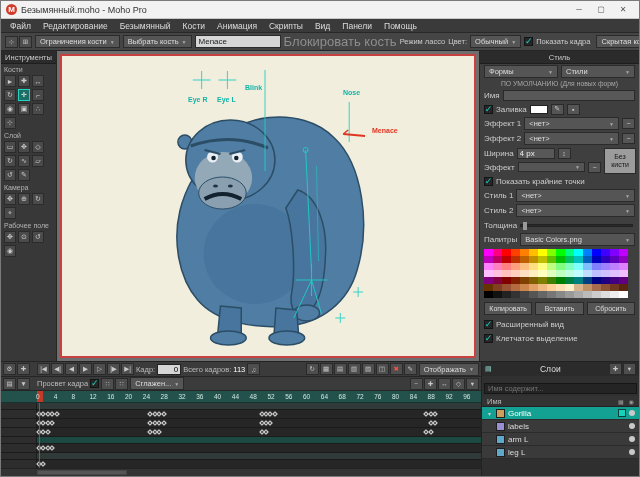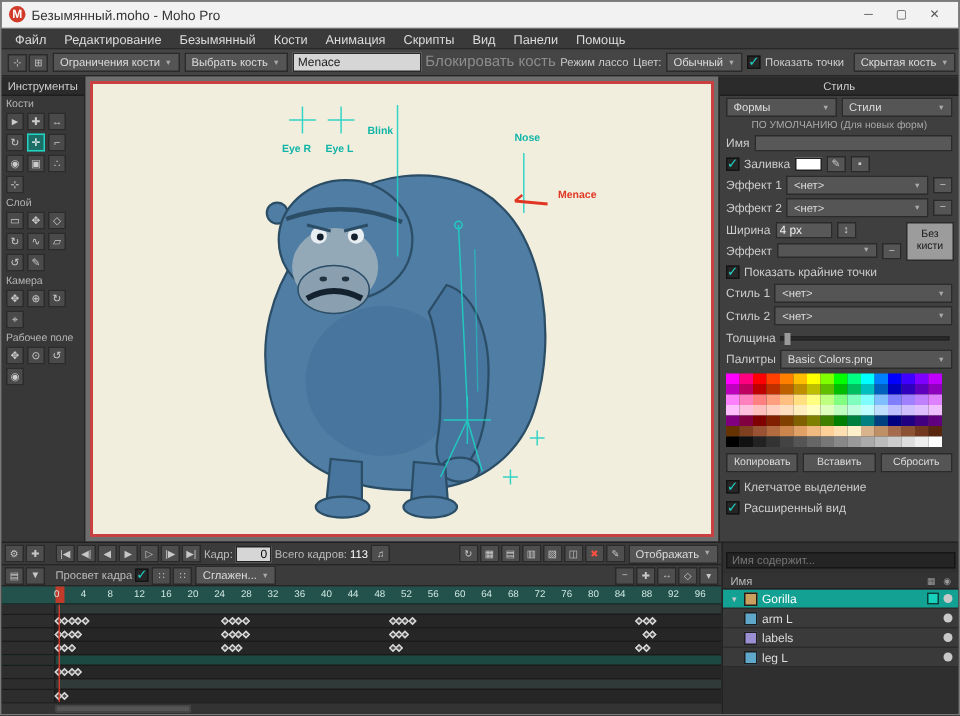--- a/index.html
+++ b/index.html
@@ -17,21 +17,21 @@
 
 .menubar{flex:0 0 14px;background:#3a3a3a;display:flex;align-items:center;padding:0 3px;border-bottom:1px solid #282828}
 .menu-item{font-size:8.5px;color:#ddd;padding:0 6px;white-space:nowrap}
 .toolbar{flex:0 0 18px;background:#454545;display:flex;align-items:center;gap:3px;padding:0 4px;border-bottom:1px solid #262626;overflow:hidden}
 .ibtn{min-width:13px;height:12px;background:#4e4e4e;border:1px solid #2a2a2a;color:#c8c8c8;font-size:6.5px;display:inline-flex;align-items:center;justify-content:center;padding:0 1px;white-space:nowrap}
 .ibtn.red{color:#ff5040}
 .dd{background:#555;border:1px solid #2b2b2b;color:#ddd;font-size:7.5px;padding:1px 4px;display:inline-flex;align-items:center;gap:3px;white-space:nowrap}
 .dd::after{content:"▼";font-size:5px;color:#aaa}
 .dd.grow{flex:1;justify-content:space-between}
 .tb-field{width:86px;height:13px;background:#d6d6d6;border:1px solid #2b2b2b;font-size:8px;padding:0 3px;color:#222}
-.tb-dim{font-size:10px;color:#8d8d8d;white-space:nowrap}
+.tb-dim{font-size:13px;color:#8d8d8d;white-space:nowrap}
 .tb-lbl{font-size:7.5px;color:#ccc;white-space:nowrap}
 .chk{width:9px;height:9px;background:#262626;border:1px solid #141414;display:inline-flex;align-items:center;justify-content:center;flex:0 0 auto}
 .chk.on::after{content:"✓";color:#1fd1c4;font-size:9px;line-height:1}
 .spacer{flex:1}
 .tl-group{display:inline-flex;gap:1px;align-items:center}
 
 
 .main{flex:1;display:flex;min-height:0}
 .panel-hd{flex:0 0 13px;height:13px;background:#2b2b2b;color:#ccc;font-size:7.5px;display:flex;align-items:center;justify-content:center;border-bottom:1px solid #1e1e1e}
 .tools{width:56px;flex:0 0 56px;background:#383838;border-right:1px solid #262626;display:flex;flex-direction:column;overflow:hidden}
@@ -149,21 +149,21 @@
         <span>Выбрать кость</span>
       </span>
     <input class="tb-field" value="Menace" style="">
     <span class="tb-dim">Блокировать кость</span>
     <span class="tb-lbl">Режим лассо</span>
     <span class="tb-lbl">Цвет:</span>
     <span class="dd">
         <span>Обычный</span>
       </span>
     <span class="chk on"></span>
-    <span class="tb-lbl">Показать точки</span>
+    <span class="tb-lbl">Показать кадра</span>
     <span class="spacer"></span>
     <span class="dd">
         <span>Скрытая кость</span>
       </span>
   </div>
 
   <div class="main">
 
     <div class="tools">
       <div class="panel-hd">Инструменты</div>
@@ -465,25 +465,25 @@
           <span class="pal" style="background: rgb(238, 238, 238);"></span>
           <span class="pal" style="background: rgb(255, 255, 255);"></span>
         </div>
       <div class="sp-buttons">
         <span class="btn">Копировать</span>
         <span class="btn">Вставить</span>
         <span class="btn">Сбросить</span>
       </div>
       <div class="sp-row">
         <span class="chk on"></span>
+        <span class="sp-lbl">Расширенный вид</span>
+      </div>
+      <div class="sp-row">
+        <span class="chk on"></span>
         <span class="sp-lbl">Клетчатое выделение</span>
-      </div>
-      <div class="sp-row">
-        <span class="chk on"></span>
-        <span class="sp-lbl">Расширенный вид</span>
       </div>
     </div>
   </div>
 
   <div class="bottom">
 
     <div class="timeline">
       <div class="tl-row tl-row1">
         <span class="tl-gutter">
             <span class="ibtn">⚙</span>
@@ -653,20 +653,28 @@
               <i class="key" style="left: 4.45px;"></i>
             </span>
           </div>
         </div>
       <div class="tl-scroll">
         <span class="handle"></span>
       </div>
     </div>
 
     <div class="layers">
+      <div class="ly-hd">
+        <span class="ly-hd-icon">▤</span>
+        <span class="ly-title">Слои</span>
+        <span class="tl-group">
+            <span class="ibtn">✚</span>
+            <span class="ibtn">▾</span>
+          </span>
+      </div>
       <div class="ly-search">
         <input placeholder="Имя содержит..." style="">
       </div>
       <div class="ly-cols">
         <span>Имя</span>
         <span class="spacer"></span>
         <span class="tl-group">
             <span class="colicon">▦</span>
             <span class="colicon">◉</span>
           </span>
@@ -674,28 +682,28 @@
       <div class="ly-list">
           <div class="layer-row sel">
             <span class="expand">▾</span>
             <span class="licon" style="background: rgb(201, 160, 94);"></span>
             <span class="lname">Gorilla</span>
             <span class="lsw" style="background: rgb(23, 209, 189);"></span>
             <span class="leye"></span>
           </div>
           <div class="layer-row">
             <span class="expand"></span>
+            <span class="licon" style="background: rgb(155, 143, 212);"></span>
+            <span class="lname">labels</span>
+            <span class="leye"></span>
+          </div>
+          <div class="layer-row">
+            <span class="expand"></span>
             <span class="licon" style="background: rgb(95, 168, 201);"></span>
             <span class="lname">arm L</span>
-            <span class="leye"></span>
-          </div>
-          <div class="layer-row">
-            <span class="expand"></span>
-            <span class="licon" style="background: rgb(155, 143, 212);"></span>
-            <span class="lname">labels</span>
             <span class="leye"></span>
           </div>
           <div class="layer-row">
             <span class="expand"></span>
             <span class="licon" style="background: rgb(95, 168, 201);"></span>
             <span class="lname">leg L</span>
             <span class="leye"></span>
           </div>
         </div>
     </div>

